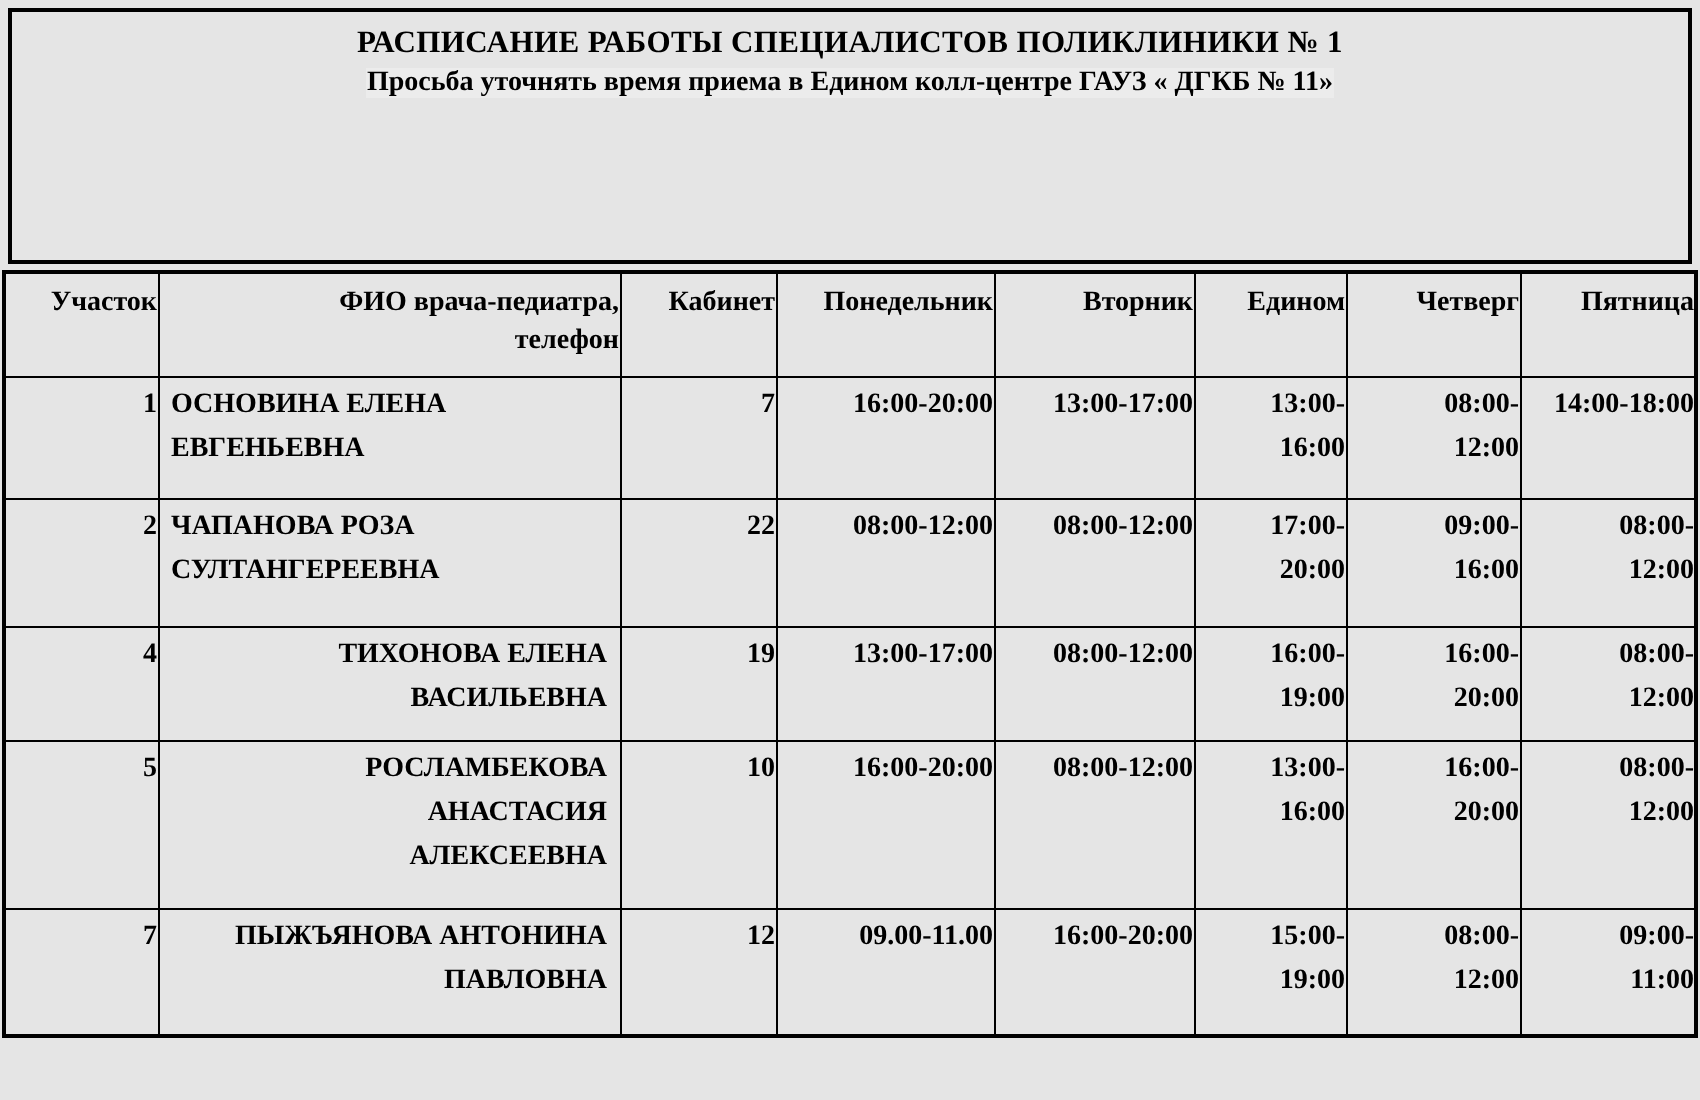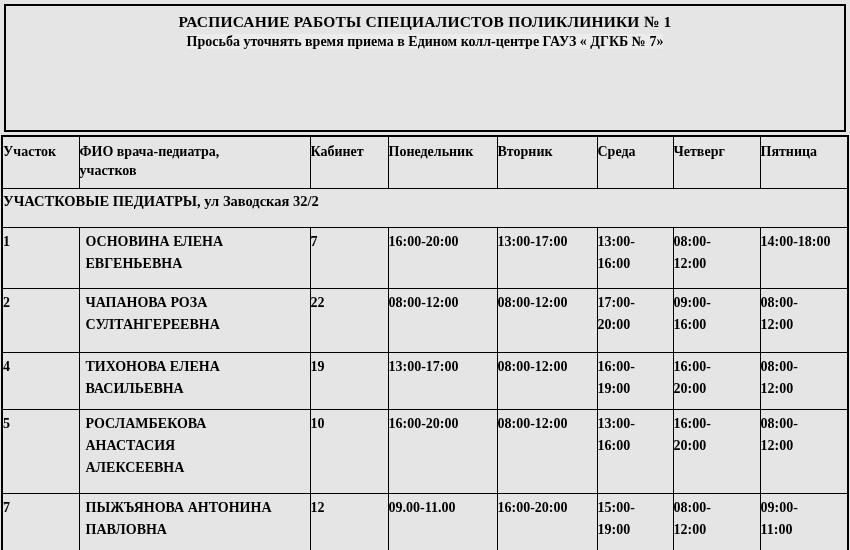--- a/index.html
+++ b/index.html
@@ -38,21 +38,21 @@
     margin:3px 1px 0 1px;
     border-collapse:collapse;
     table-layout:fixed;
     width:848px;
     border:2px solid #000;
   }
   table.schedule th, table.schedule td{
     border:1.5px solid #000;
     font-weight:bold;
     vertical-align:top;
-    text-align:left;
+    text-align:right;
     white-space:pre-line;
     overflow:hidden;
     padding:0;
   }
   table.schedule th{
     font-size:14px;
     line-height:19px;
     height:46px;
     padding-top:5px;
   }
@@ -75,51 +75,48 @@
   tr.r4 td{height:80px;}
   tr.r5 td{height:59px;}
 </style>
 </head>
 <body>
 
 <div class="page">
 
   <div class="notice-box">
     <div class="notice-title">РАСПИСАНИЕ РАБОТЫ СПЕЦИАЛИСТОВ ПОЛИКЛИНИКИ № 1</div>
-    <div class="notice-line"><span class="hl">Просьба уточнять время приема в Едином  колл-центре ГАУЗ « ДГКБ № 7»</span></div>
+    <div class="notice-line"><span class="hl">Просьба уточнять время приема в Едином  колл-центре ГАУЗ « ДГКБ № 11»</span></div>
   </div>
 
   <table class="schedule">
     <colgroup>
       <col style="width:77px">
       <col style="width:231px">
       <col style="width:78px">
       <col style="width:109px">
       <col style="width:100px">
       <col style="width:76px">
       <col style="width:87px">
       <col style="width:88px">
     </colgroup>
     <thead>
       <tr>
         <th>Участок</th>
         <th>ФИО врача-педиатра,
-участков</th>
+телефон</th>
         <th>Кабинет</th>
         <th>Понедельник</th>
         <th>Вторник</th>
-        <th>Среда</th>
+        <th>Едином</th>
         <th>Четверг</th>
         <th>Пятница</th>
       </tr>
     </thead>
     <tbody>
-      <tr class="section-row">
-        <td colspan="8">УЧАСТКОВЫЕ ПЕДИАТРЫ, ул Заводская 32/2</td>
-      </tr>
 
       <tr class="data-row name-left r1">
         <td>1</td>
         <td class="name">ОСНОВИНА ЕЛЕНА
 ЕВГЕНЬЕВНА</td>
         <td>7</td>
         <td>16:00-20:00</td>
         <td>13:00-17:00</td>
         <td>13:00-
 16:00</td>

